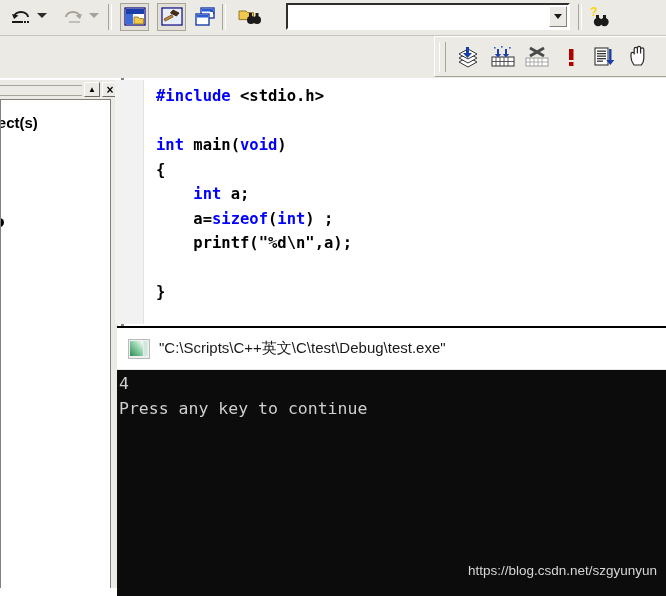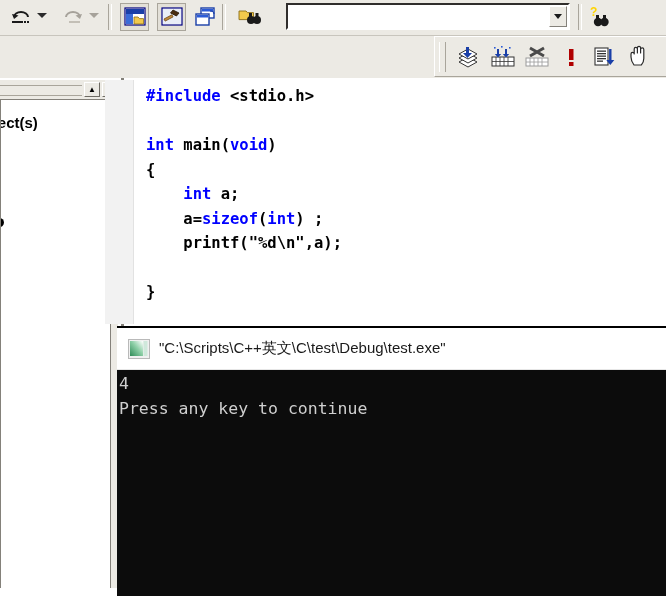--- a/index.html
+++ b/index.html
@@ -191,21 +191,21 @@
     left: 110px; top: 19px;
     width: 8px; height: 497px;
     background: #eceae4;
     border-left: 1px solid #84817a;
     box-sizing: border-box;
   }
 
   
   #editor {
     position: absolute;
-    left: 105px; top: 80px;
+    left: 115px; top: 80px;
     width: 545px; height: 244px;
     background: #ffffff;
     box-sizing: border-box;
   }
   #editor-frame-left {
     position: absolute;
     left: 121px; top: 78px;
     width: 3px; height: 248px;
     background: #84817a;
   }
@@ -506,16 +506,17 @@
         <rect x="1" y="1" width="13" height="15" fill="url(#cg)"></rect>
         <rect x="14.5" y="1" width="4" height="15" fill="#cfe8db"></rect>
       </svg>
     </div>
     <div id="console-title-text">"C:\Scripts\C++英文\C\test\Debug\test.exe"</div>
   </div>
 
   <div id="console-body">
     <div id="console-text">4
 Press any key to continue</div>
+    <div id="watermark">https://blog.csdn.net/szgyunyun</div>
   </div>
 </div>
 
 <div id="bottom-white-strip"></div>
 
 </body></html>

